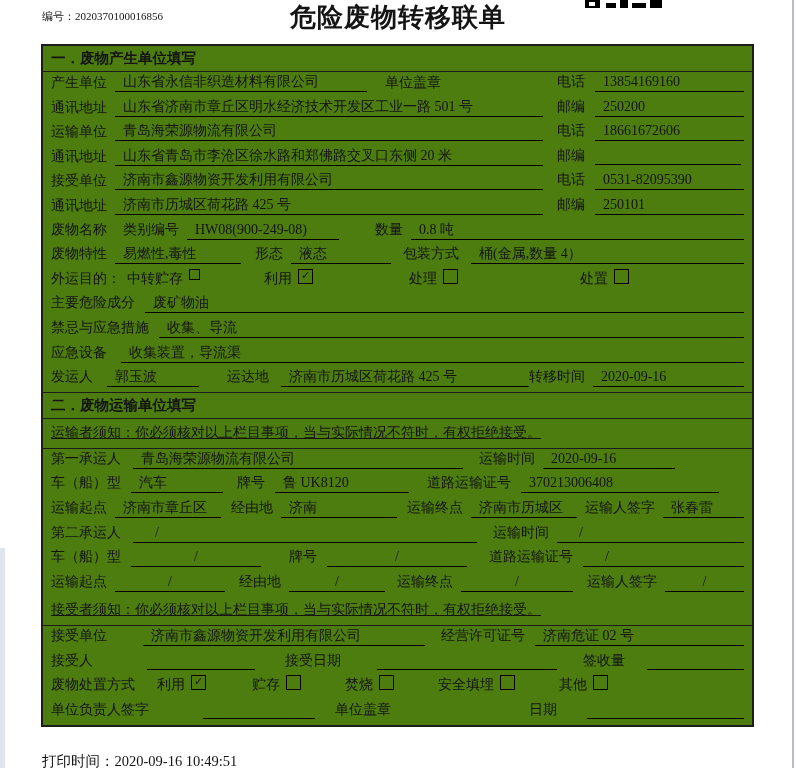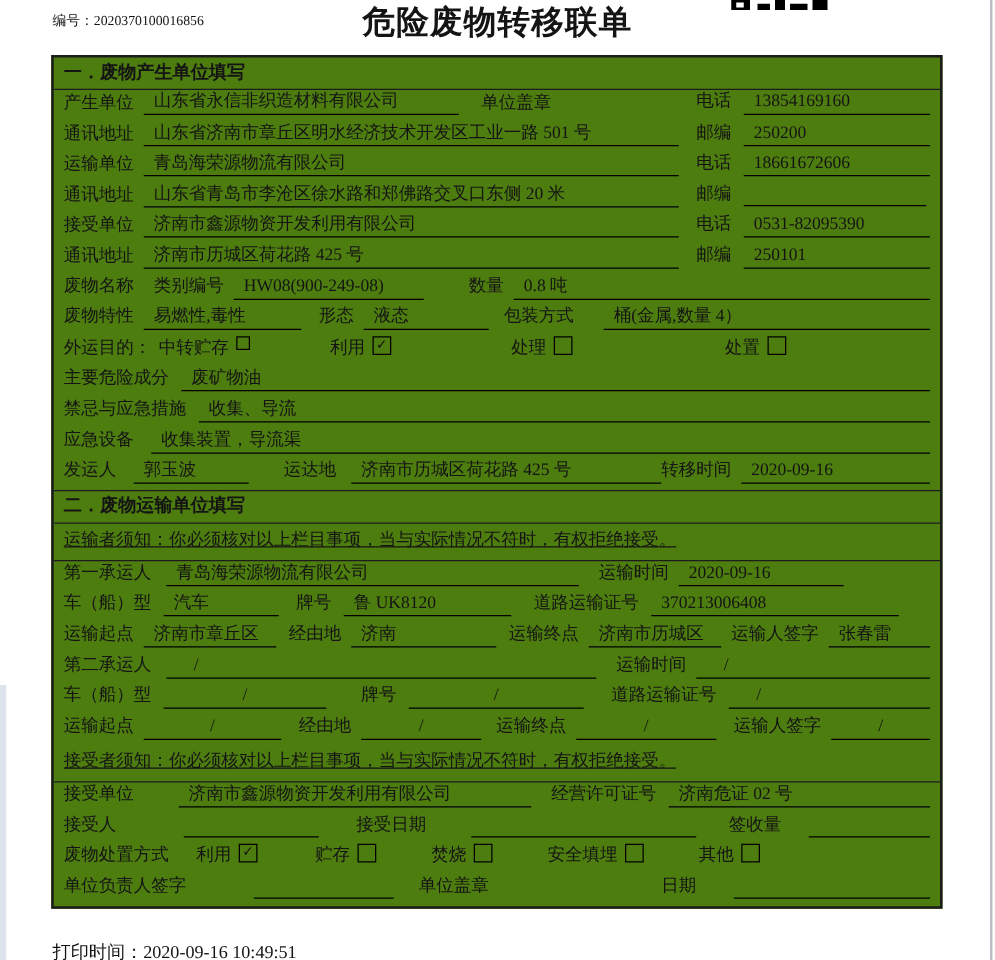--- a/index.html
+++ b/index.html
@@ -126,21 +126,21 @@
       <span class="u" style="width:152px">HW08(900-249-08)</span>
       <span class="lbl" style="margin-left:36px;margin-right:8px">数量</span>
       <span class="u fill">0.8 吨</span>
     </div>
 
     <div class="row">
       <span class="lbl" style="margin-right:8px">废物特性</span>
       <span class="u" style="width:126px">易燃性,毒性</span>
       <span class="lbl" style="margin-left:14px;margin-right:8px">形态</span>
       <span class="u" style="width:100px">液态</span>
-      <span class="lbl" style="margin-left:12px;margin-right:24px">包装方式</span>
+      <span class="lbl" style="margin-left:12px;margin-right:12px">包装方式</span>
       <span class="u fill">桶(金属,数量 4）</span>
     </div>
 
     <div class="row">
       <span class="lbl">外运目的：</span>
       <span class="lbl" style="margin-left:6px">中转贮存</span>
       <span class="cb cb-sm"></span>
       <span class="lbl" style="margin-left:64px">利用</span>
       <span class="cb">✓</span>
       <span class="lbl" style="margin-left:96px">处理</span>

